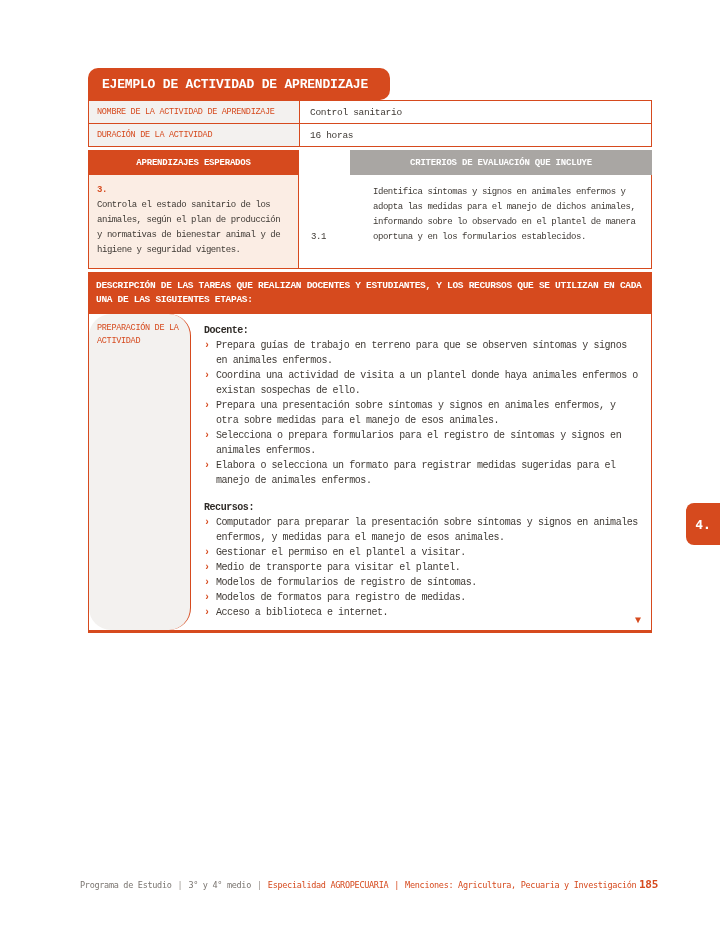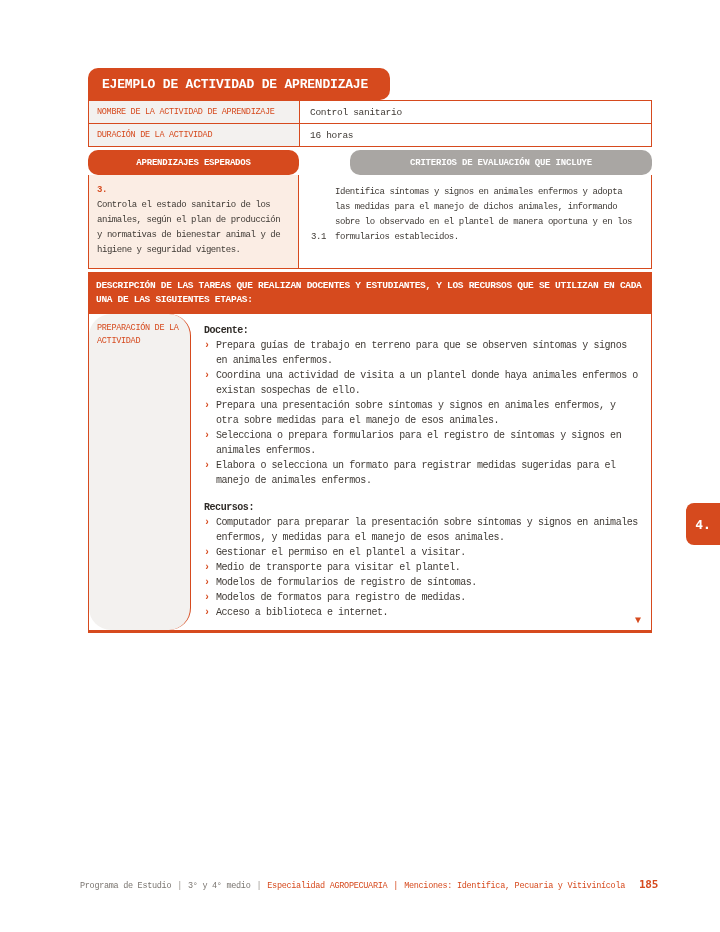--- a/index.html
+++ b/index.html
@@ -37,42 +37,41 @@
   }
   .info-value { flex:1; font-size:9.5px; letter-spacing:-0.3px; padding:6px 4px 5px 10px; color:#3f3a35; }
   .bold { font-weight:bold; }
 
   
   .lt-header { display:flex; margin-top:3px; }
   .lt-header .cell {
     font-size:9px; font-weight:bold; letter-spacing:-0.2px;
     color:#ffffff; text-align:center;
     padding:8px 4px 7px 4px;
-    border-radius:10px;
   }
   .lt-header .left { width:211px; background:#d64a1e; margin-right:3px; }
   .lt-header .right { flex:1; background:#a9a6a3;margin-left:48px; }
 
   .lt-body { display:flex; }
   .lt-body .left {
     width:211px; background:#fbede4;
     border:1px solid #d64a1e; border-top:none;
     padding:8px 8px 10px 8px;
     font-size:9px; letter-spacing:-0.45px; line-height:15px; color:#3f3a35;
   }
   .lt-body .right {
     flex:1; background:#ffffff;
     border:1px solid #d64a1e; border-top:none; border-left:none;
     padding:10px 10px 10px 12px;
     font-size:9px; letter-spacing:-0.45px; line-height:15px; color:#3f3a35;
   }
   .num-orange { color:#d64a1e; font-weight:bold; }
   .criteria { display:flex;align-items:flex-end; }
   .criteria .cnum { width:24px; flex:none; }
-  .criteria .ctext { flex:1; }
+  .criteria .ctext { flex:1;margin-left:38px; }
 
   
   .banner {
     margin-top:3px;
     background:#d64a1e; color:#ffffff;
     font-size:9.5px; font-weight:bold; letter-spacing:-0.3px;
     line-height:14px;
     padding:7px 10px 7px 8px;
   }
 
@@ -114,21 +113,21 @@
   }
 
   
   .footer {
     position:absolute; left:80px; top:878px; width:578px;
     display:flex; align-items:baseline;
     font-size:8.5px; letter-spacing:-0.3px;
     color:#7a7570;
     white-space:nowrap;
   }
-  .footer .seg { display:inline;font-family:Liberation Mono, monospace; }
+  .footer .seg { display:inline; }
   .footer .sep { margin:0 6px; color:#9a948e; }
   .footer .orange { color:#d64a1e; }
   .footer .page-num {
     margin-left:auto;
     color:#d64a1e; font-size:11px; font-weight:bold;
   }
 </style>
 </head>
 <body>
 
@@ -231,16 +230,16 @@
 
   <div class="side-tab">4.</div>
 
   <div class="footer">
     <span class="seg">Programa de Estudio</span>
     <span class="sep">|</span>
     <span class="seg">3° y 4° medio</span>
     <span class="sep">|</span>
     <span class="seg orange">Especialidad AGROPECUARIA</span>
     <span class="sep orange">|</span>
-    <span class="seg orange">Menciones: Identifica, Pecuaria y Vitivinícola</span>
+    <span class="seg orange">Menciones: Agricultura, Pecuaria y Investigación</span>
     <span class="page-num">185</span>
   </div>
 </div>
 
 </body></html>

